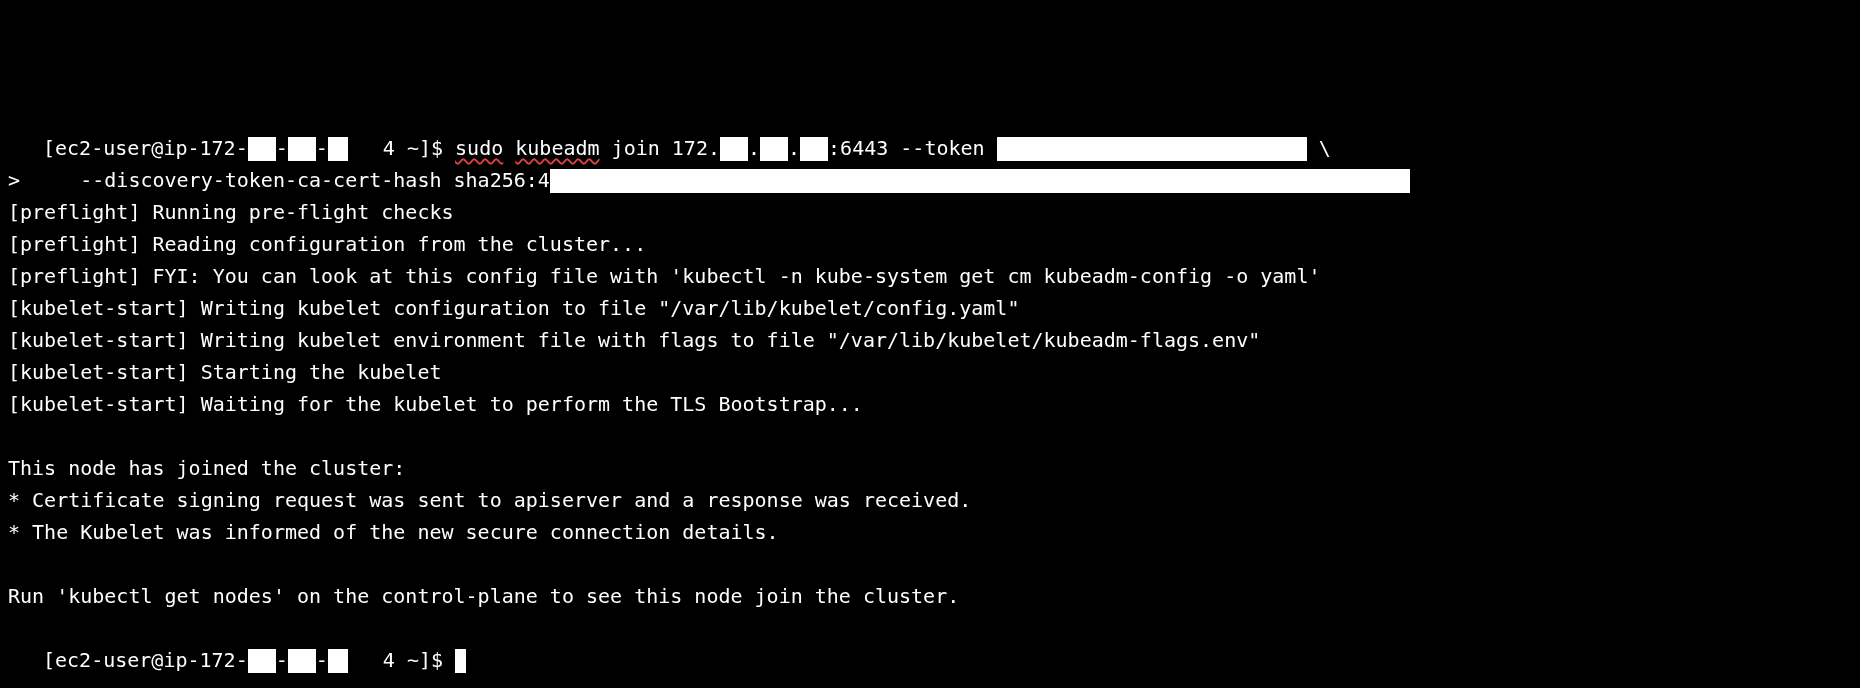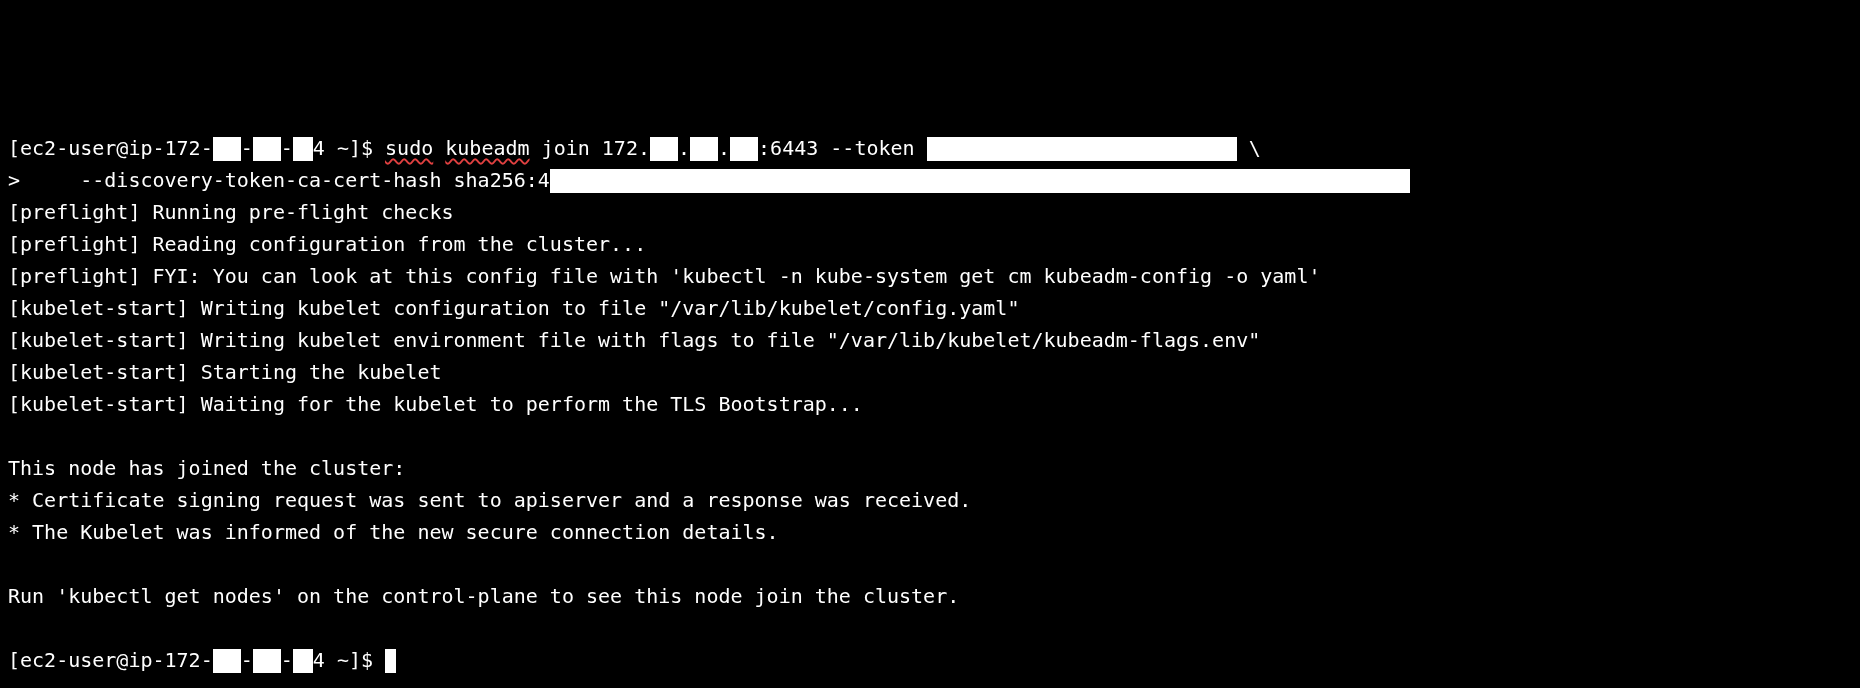--- a/index.html
+++ b/index.html
@@ -22,21 +22,21 @@
       vertical-align: text-bottom;
       height: 1.2em;
       position: relative;
       top: 0.05em;
     }
     .underline-red {
       text-decoration: underline wavy #e04040;
       text-decoration-thickness: 1.5px;
       text-underline-offset: 3px;
     }
-    .prompt-piece { white-space: pre; }
+    .prompt-piece { white-space: pre; margin-left: 35px; }
     .cursor {
       display: inline-block;
       width: 11px;
       height: 1.2em;
       background: #fff;
       vertical-align: text-bottom;
       position: relative;
       top: 0.05em;
     }
   </style>

